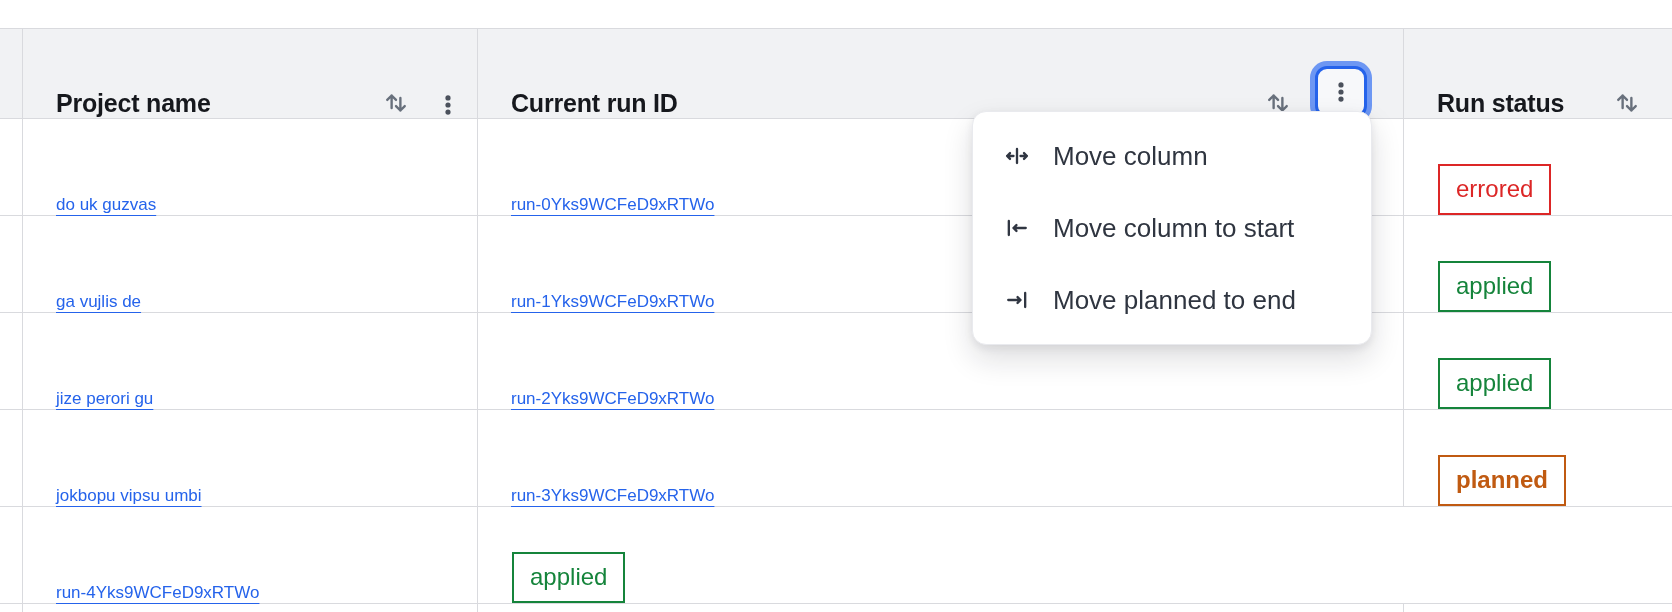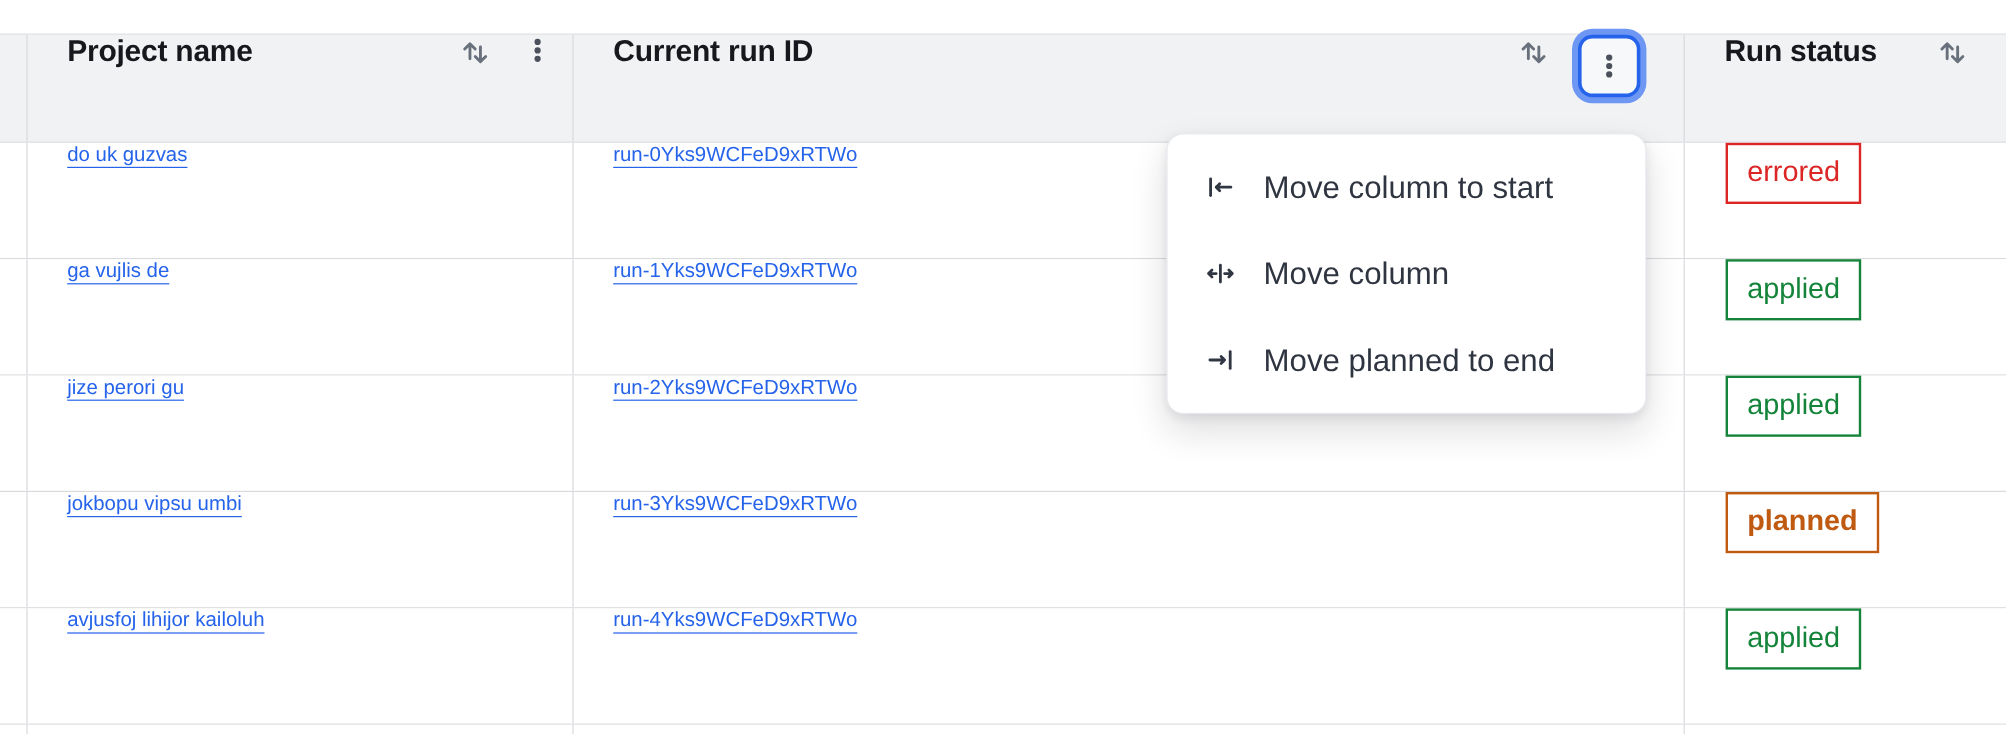--- a/index.html
+++ b/index.html
@@ -9,21 +9,21 @@
   }
   *{ box-sizing:border-box; margin:0; padding:0; }
   html,body{ width:1672px; height:612px; background:#ffffff; overflow:hidden;
     font-family:"Liberation Sans","DejaVu Sans",sans-serif; }
 
   .table{ position:absolute; top:28px; left:0; width:1672px; border-top:1px solid var(--border); }
   .row{ display:grid; grid-template-columns:22px 455px 926px 1fr; width:100%; }
   .header-row{ height:90px; background:var(--header-bg); border-bottom:1px solid var(--border); }
   .data-row{ height:97px; background:#fff; border-bottom:1px solid var(--border); }
   .partial-row{ height:8px; background:#fff; }
-  .cell{ display:flex; align-items:flex-start; min-width:0; }
+  .cell{ display:flex; align-items:flex-end; min-width:0; }
   .cell + .cell{ border-left:1px solid var(--border); }
 
   .header-cell{ padding-left:33px; padding-right:16px; gap:24px; }
   .header-cell.run-id{ padding-right:36px; gap:22px; }
   .header-cell.run-status{ padding-right:34px; }
   .h-label{ font-size:25px; font-weight:700; color:var(--text); letter-spacing:-0.2px; white-space:nowrap; }
   .spacer{ flex:1 1 auto; }
 
   .icon-btn{ display:flex; align-items:center; justify-content:center; cursor:pointer; flex:0 0 auto; }
 
@@ -151,60 +151,57 @@
       <a class="link" href="#">run-3Yks9WCFeD9xRTWo</a>
     </div>
     <div class="cell status-cell">
       <span class="badge" style="color: rgb(192, 90, 17); border-color: rgb(192, 90, 17); font-weight: bold;">planned</span>
     </div>
   </div>
 
   <div class="row data-row">
     <div class="cell"></div>
     <div class="cell text-cell">
-      <a class="link" href="#">avjusfoj lihijor kailoluh</a>
-    </div>
-    <div class="cell text-cell">
       <a class="link" href="#">run-4Yks9WCFeD9xRTWo</a>
     </div>
     <div class="cell status-cell">
       <span class="badge" style="color: rgb(21, 132, 59); border-color: rgb(21, 132, 59);">applied</span>
     </div>
   </div>
 
   <div class="row partial-row">
     <div class="cell"></div>
     <div class="cell"></div>
     <div class="cell"></div>
     <div class="cell"></div>
   </div>
 </div>
 
 <div class="menu">
-  <div class="menu-item">
-    <span class="mi-icon">
-      <svg width="28" height="28" viewBox="0 0 24 24" fill="none" stroke="#303642" stroke-width="2" stroke-linecap="round" stroke-linejoin="round">
-        <path d="M5 6v12"></path>
-        <path d="M19.5 12H9M11.5 9.5L9 12l2.5 2.5"></path>
-      </svg>
-    </span>
-    <span class="mi-label">Move column to start</span>
-  </div>
   <div class="menu-item">
     <span class="mi-icon">
       <svg width="28" height="28" viewBox="0 0 24 24" fill="none" stroke="#303642" stroke-width="2" stroke-linecap="round" stroke-linejoin="round">
         <path d="M12 6v12"></path>
         <path d="M9 12H3.5M6 9.5L3.5 12L6 14.5"></path>
         <path d="M15 12h5.5M18 9.5L20.5 12L18 14.5"></path>
       </svg>
     </span>
     <span class="mi-label">Move column</span>
   </div>
   <div class="menu-item">
     <span class="mi-icon">
       <svg width="28" height="28" viewBox="0 0 24 24" fill="none" stroke="#303642" stroke-width="2" stroke-linecap="round" stroke-linejoin="round">
+        <path d="M5 6v12"></path>
+        <path d="M19.5 12H9M11.5 9.5L9 12l2.5 2.5"></path>
+      </svg>
+    </span>
+    <span class="mi-label">Move column to start</span>
+  </div>
+  <div class="menu-item">
+    <span class="mi-icon">
+      <svg width="28" height="28" viewBox="0 0 24 24" fill="none" stroke="#303642" stroke-width="2" stroke-linecap="round" stroke-linejoin="round">
         <path d="M19 6v12"></path>
         <path d="M4.5 12H15M12.5 9.5L15 12l-2.5 2.5"></path>
       </svg>
     </span>
     <span class="mi-label">Move planned to end</span>
   </div>
 </div>
 
 </body></html>

